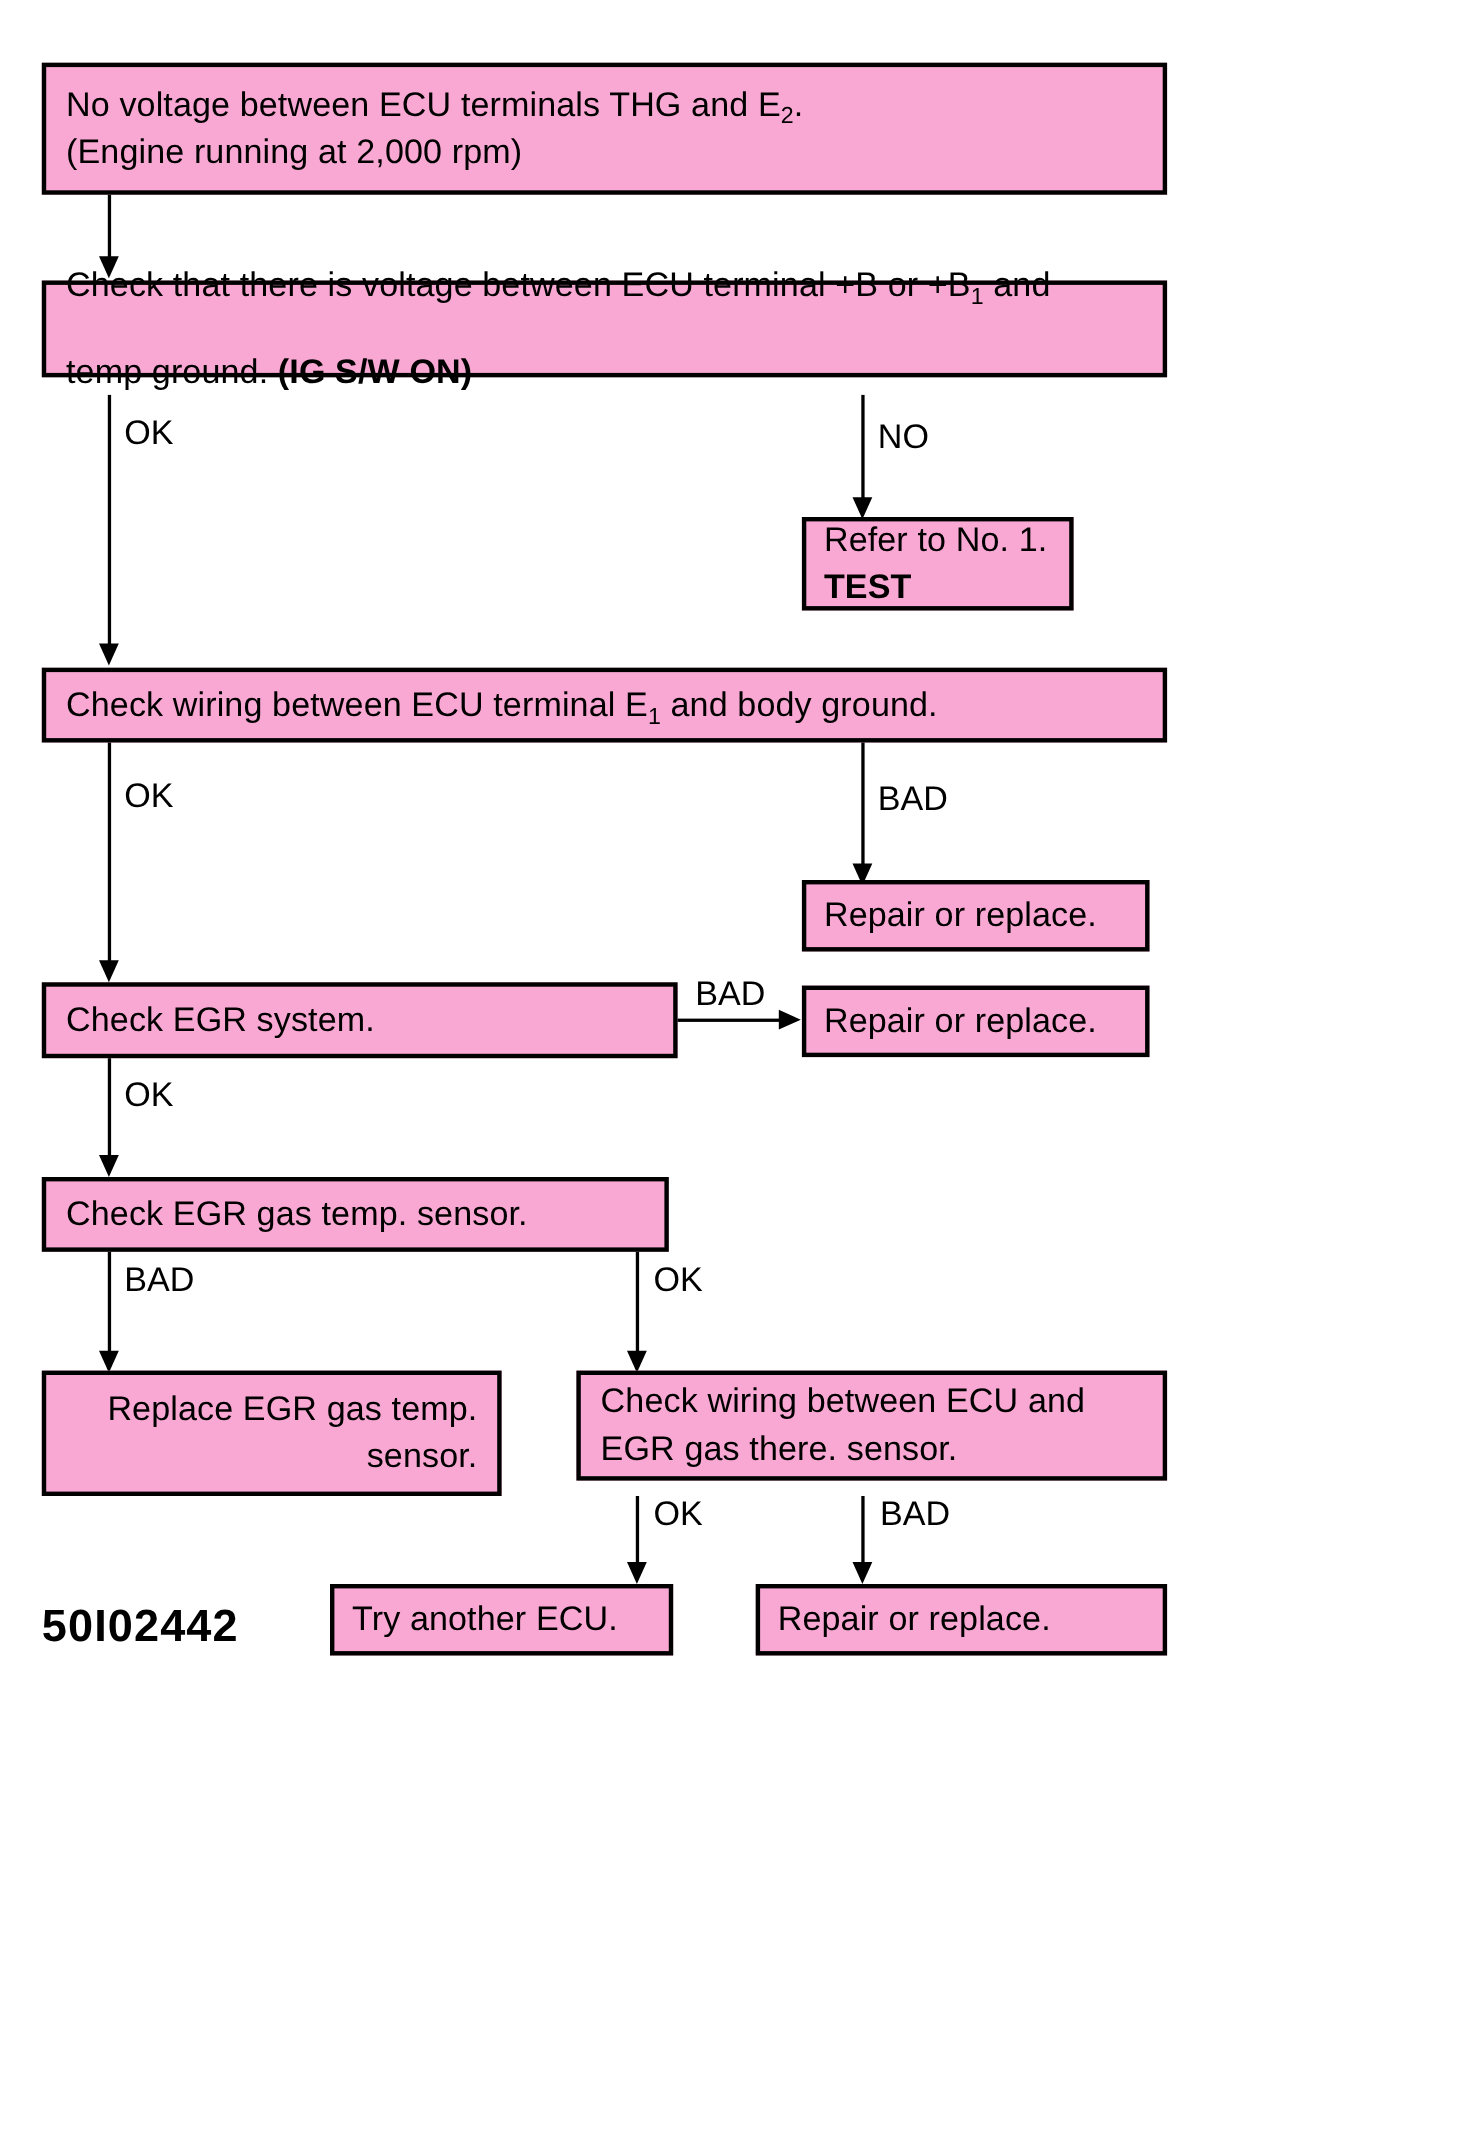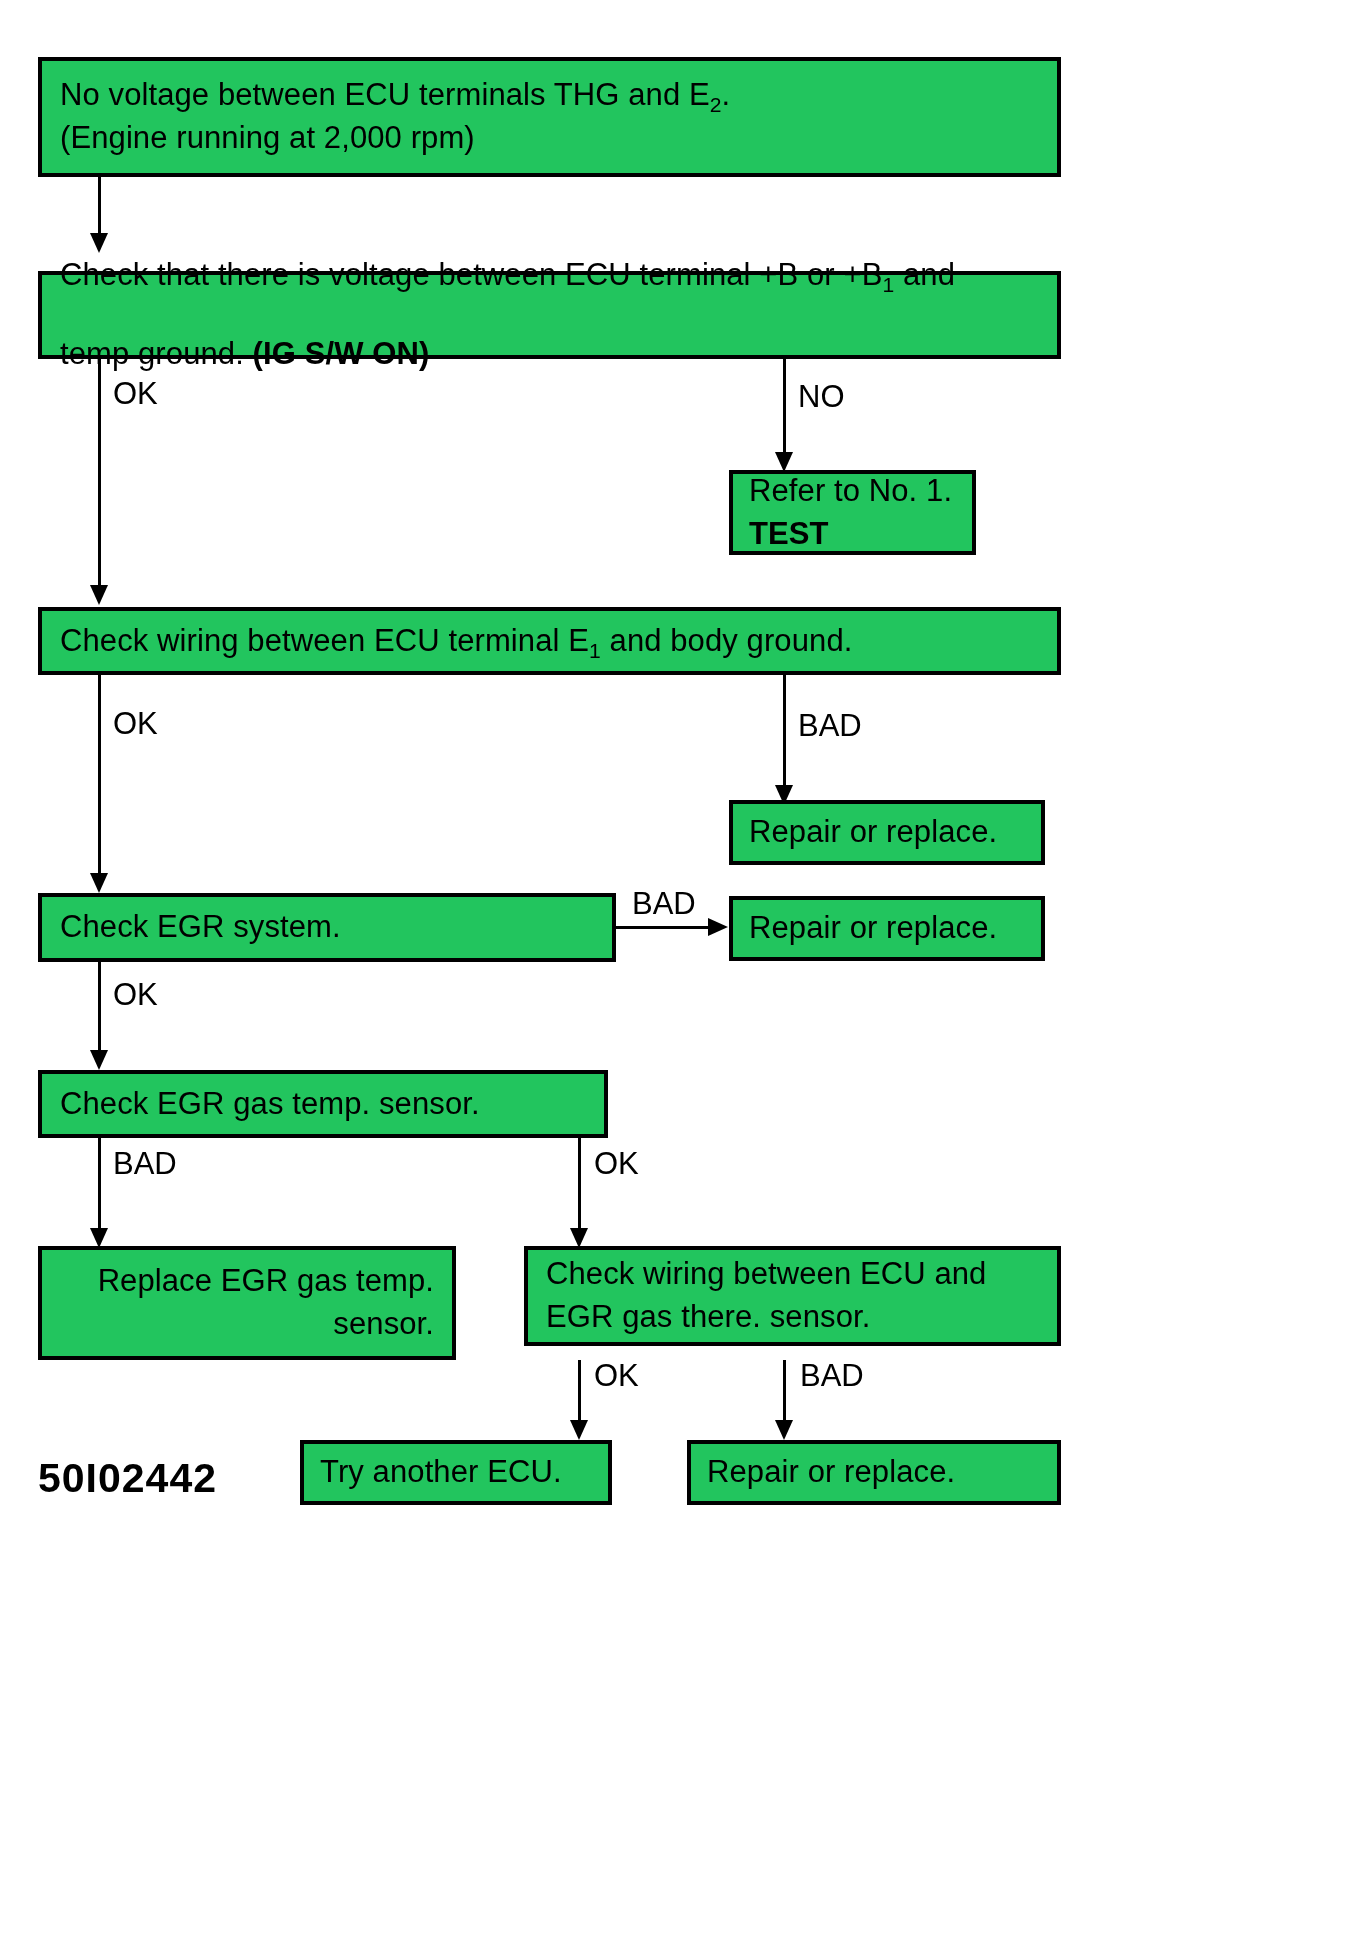--- a/index.html
+++ b/index.html
@@ -17,21 +17,21 @@
     width: 1345px;
     height: 1949px;
     background: #ffffff;
     overflow: hidden;
   }
   
   .box {
     position: absolute;
     box-sizing: border-box;
     border: 4px solid #000000;
-    background: #22c55e;
+    background: #f9a8d4;
     display: flex;
     flex-direction: column;
     justify-content: center;
     padding: 6px 18px;
   }
   .box .line {
     font-size: 31px;
     line-height: 1.38;
     white-space: nowrap;
     letter-spacing: 0.1px;
@@ -95,21 +95,21 @@
   <div class="box" style="left:38px; top:57px; width:1023px; height:120px;">
     <div class="line">
       <span>No voltage between ECU terminals THG and E</span><span class="sub">2</span><span>.</span>
     </div>
     <div class="line">(Engine running at 2,000 rpm)</div>
   </div>
 
   <div class="vline" style="left:98px; top:177px; height:58px;"></div>
   <div class="arrow-down" style="left:90px; top:233px;"></div>
 
-  <div class="box" style="left:38px; top:271px; width:1023px; height:88px;gap:36px;">
+  <div class="box" style="left:38px; top:255px; width:1023px; height:88px;gap:36px;">
     <div class="line">
       <span>Check that there is voltage between ECU terminal +B or +B</span><span class="sub">1</span><span> and</span>
     </div>
     <div class="line">
       <span>temp ground.  </span><span class="bold" style="font-weight:bold;">(IG S/W ON)</span>
     </div>
   </div>
 
   <div class="vline" style="left:98px; top:359px; height:228px;"></div>
   <div class="arrow-down" style="left:90px; top:585px;"></div>

